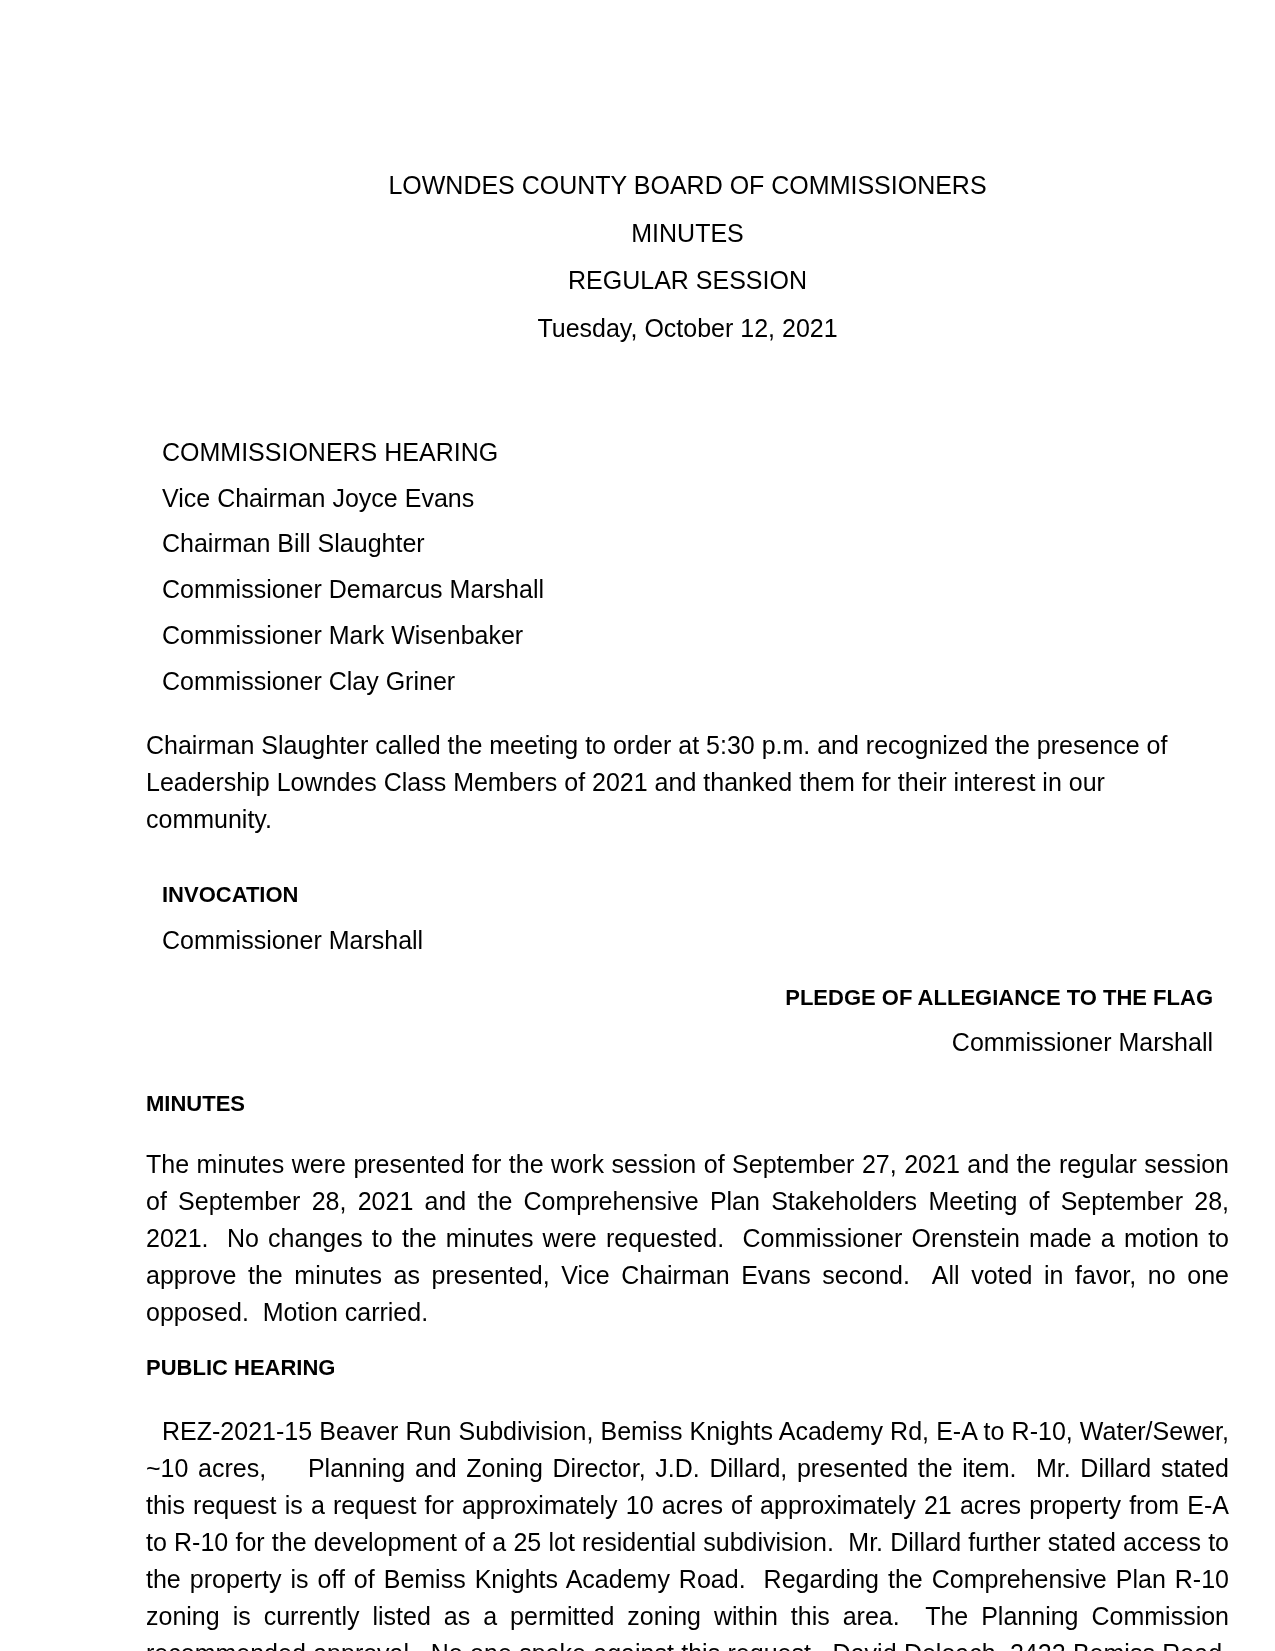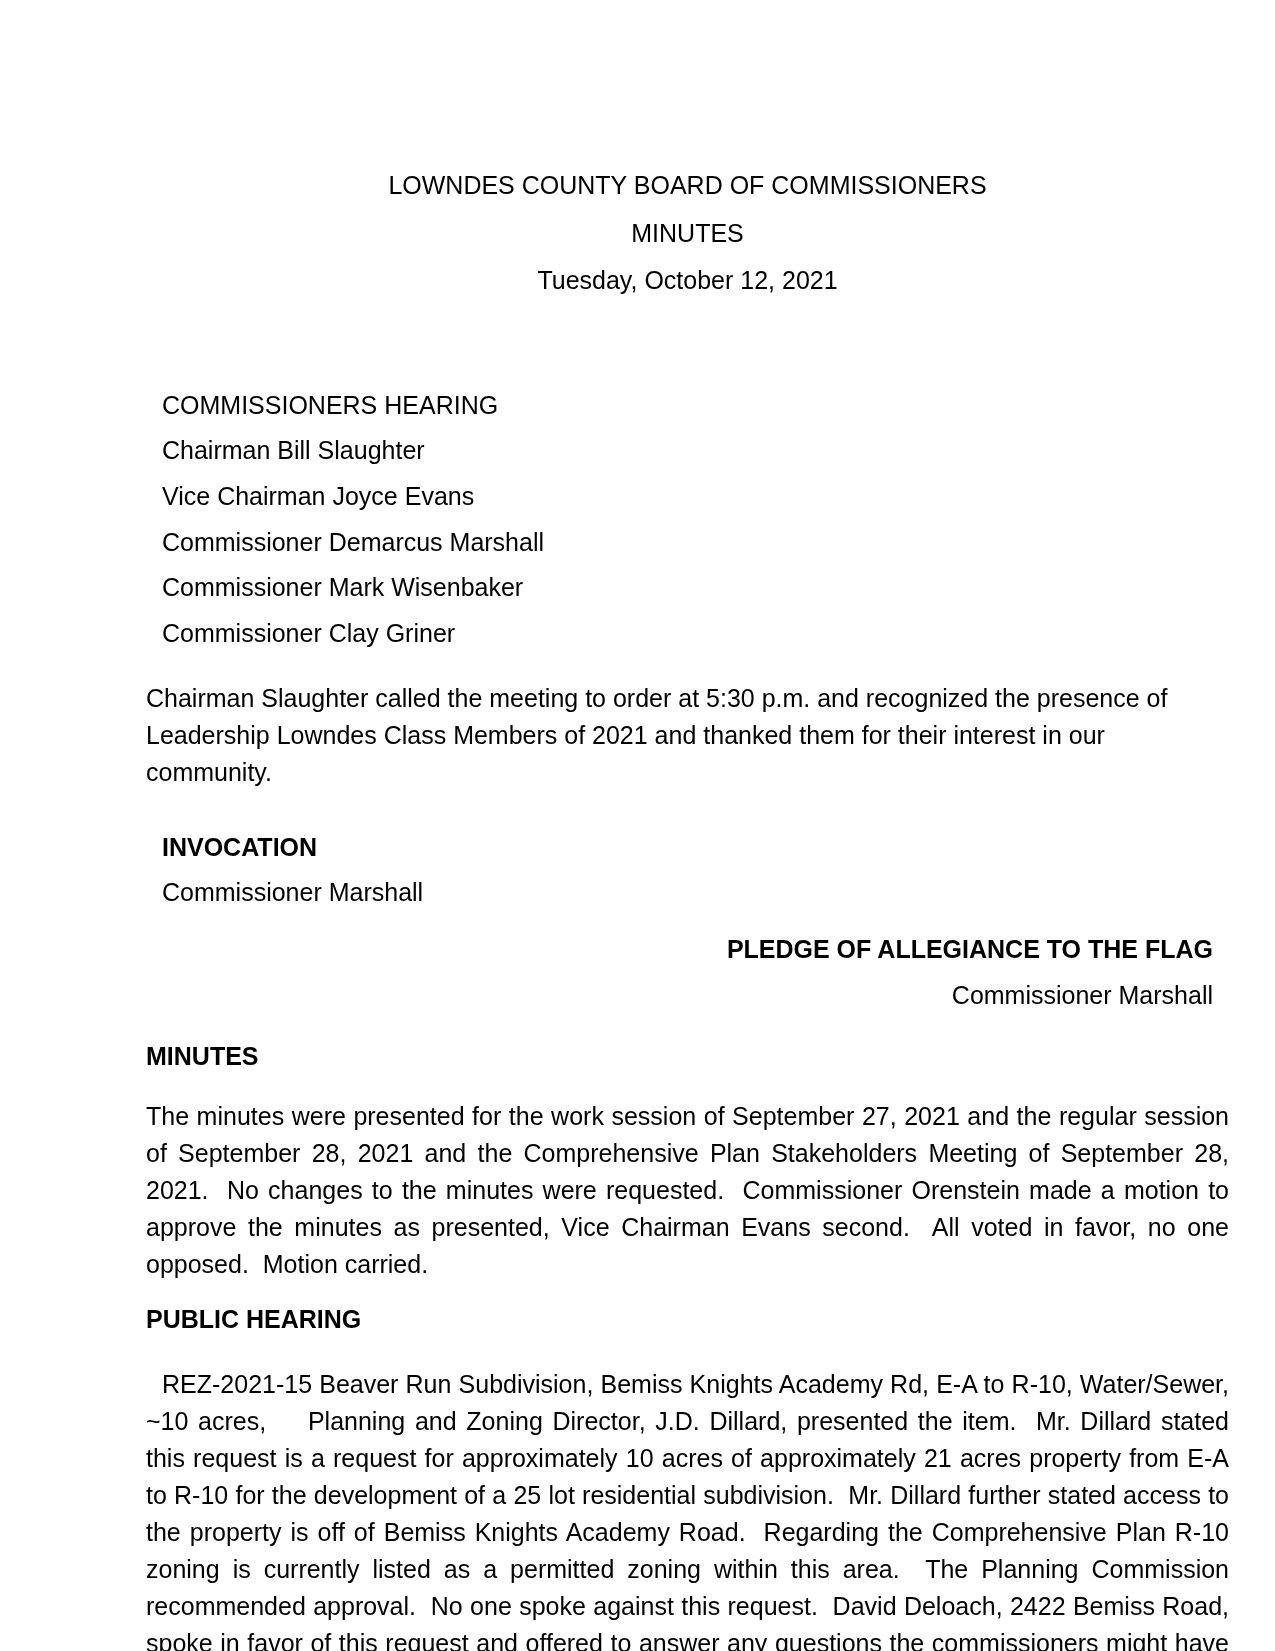--- a/index.html
+++ b/index.html
@@ -30,43 +30,44 @@
   .para {
     line-height: 37px;
     white-space: pre-wrap;
   }
   .justify { text-align: justify; }
   .call-to-order { margin-bottom: 42px; }
   .block-invocation { margin-bottom: 27px; }
   .block-pledge { margin-bottom: 31px; text-align: right; }
   .heading {
     font-weight: bold;
-    font-size: 25px;
+    font-size: 22px;
     line-height: 29.7px;
   }
   .minutes-heading { margin-bottom: 27px; }
   .minutes-para { margin-bottom: 22px; }
   .ph-heading { margin-bottom: 31px; }
   .rez-title { font-weight: normal; }
 </style>
 </head>
 <body>
 
 <div class="page">
 
   <header class="doc-title">
     <div>LOWNDES COUNTY BOARD OF COMMISSIONERS</div>
     <div>MINUTES</div>
+    <div>REGULAR SESSION</div>
     <div>Tuesday, October 12, 2021</div>
   </header>
 
   <section class="attendance">
     <div class="line">COMMISSIONERS HEARING</div>
+    <div class="line">Vice Chairman Joyce Evans</div>
     <div class="line">Chairman Bill Slaughter</div>
-    <div class="line">Vice Chairman Joyce Evans</div>
     <div class="line">Commissioner Demarcus Marshall</div>
     <div class="line">Commissioner Mark Wisenbaker</div>
     <div class="line">Commissioner Clay Griner</div>
   </section>
 
   <p class="para call-to-order">Chairman Slaughter called the meeting to order at 5:30 p.m. and recognized the presence of Leadership Lowndes Class Members of 2021 and thanked them for their interest in our community.</p>
 
   <section class="block-invocation">
     <h2 class="heading">INVOCATION</h2>
     <div class="line">Commissioner Marshall</div>

